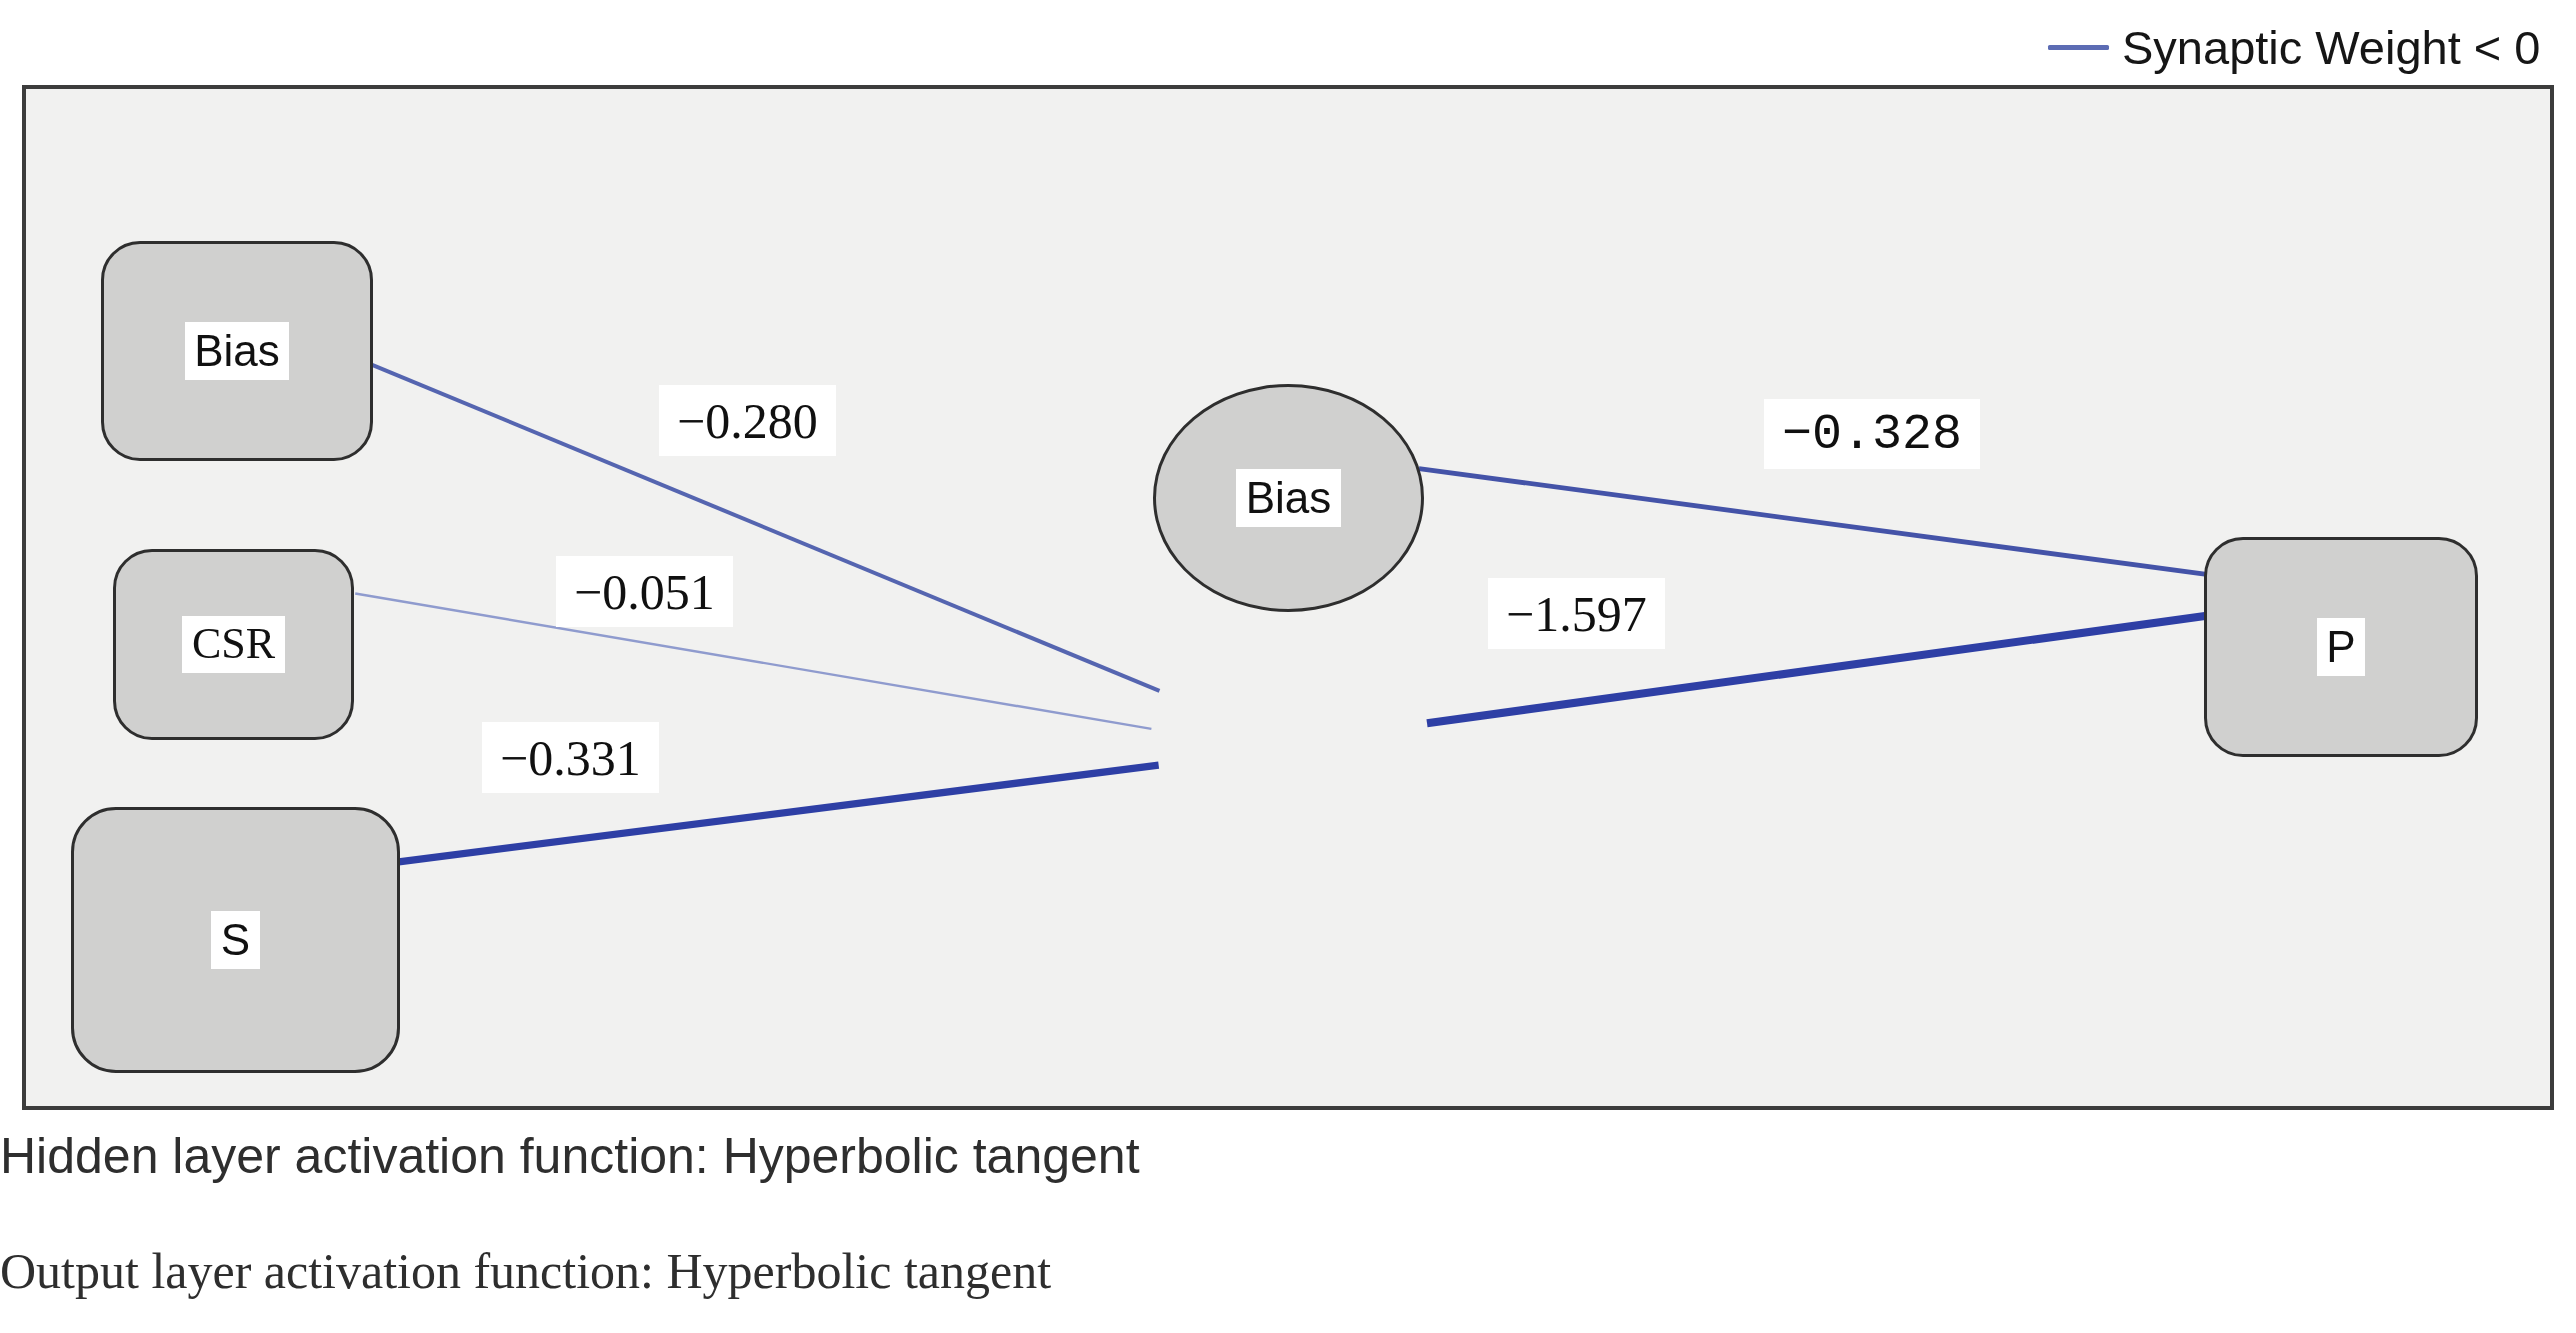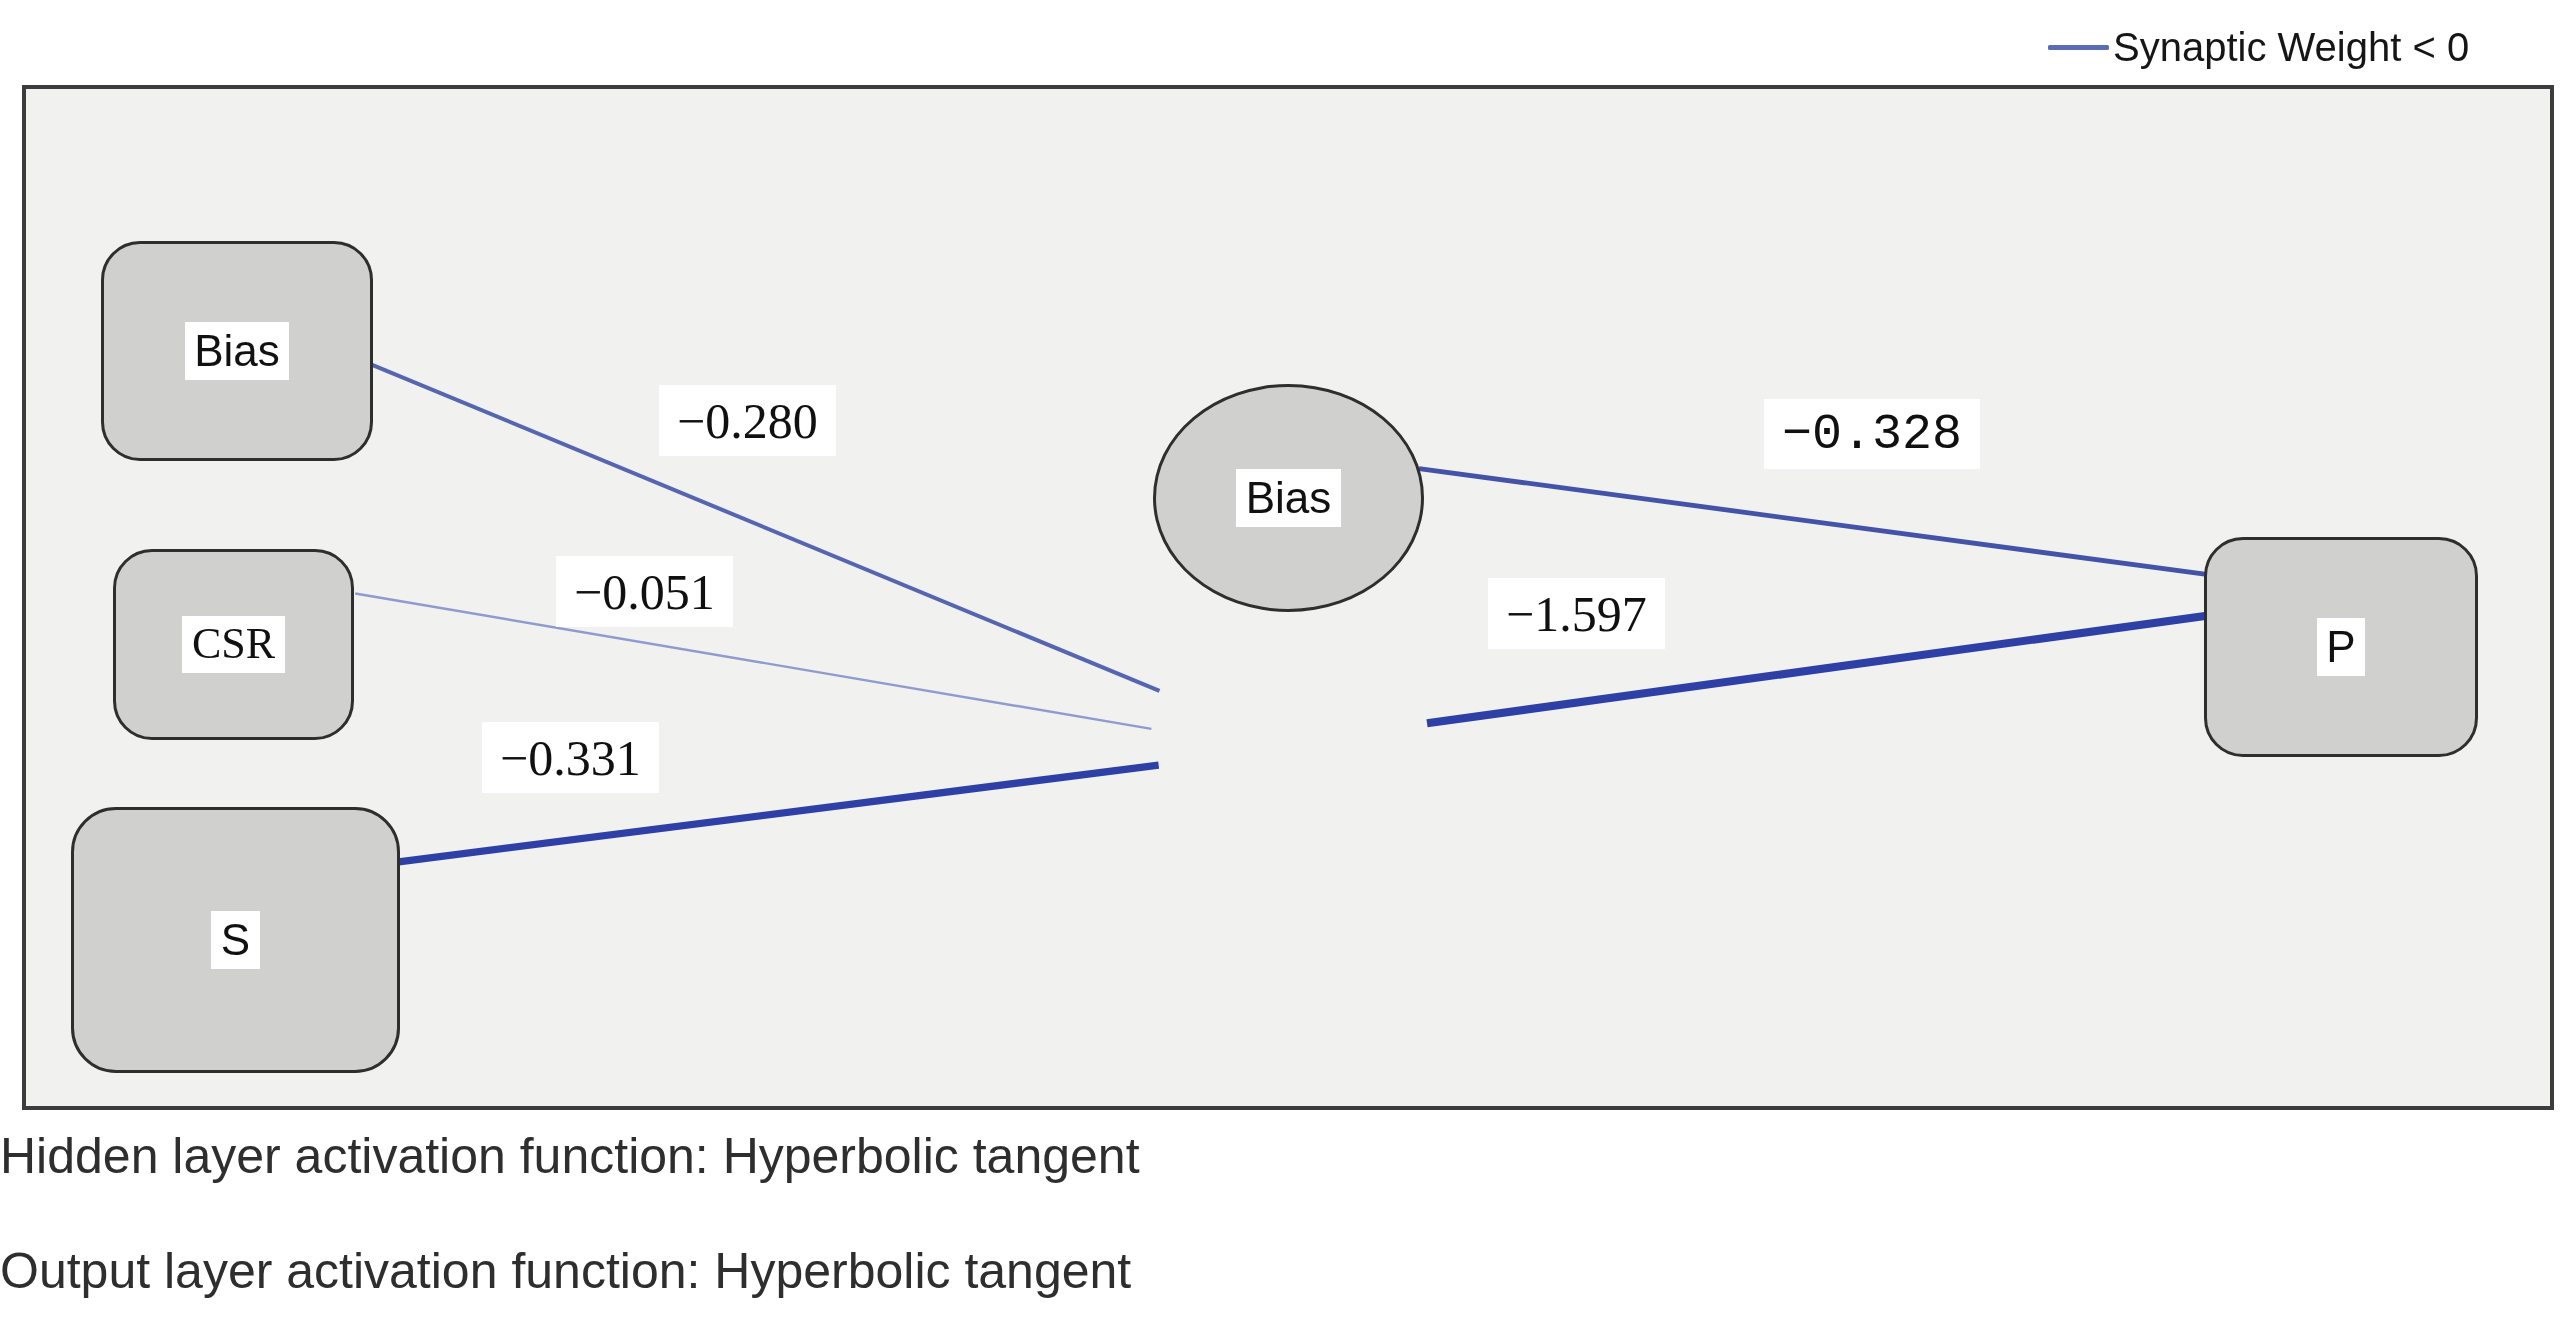--- a/index.html
+++ b/index.html
@@ -13,22 +13,22 @@
   
   .legend{
     position:absolute;top:19.4px;left:2048px;right:0;height:56px;
     display:flex;align-items:center;
   }
   .legend-swatch{
     width:61px;height:5.6px;background:#5c6cb4;border-radius:1.6px;
     flex:0 0 auto;
   }
   .legend-label{
-    margin-left:4px;
-    font-size:40px;color:#161616;letter-spacing:0;
+    margin-left:13px;
+    font-size:47px;color:#161616;letter-spacing:0;
     white-space:nowrap;
   }
   
   .frame{
     position:absolute;left:22px;top:85px;
     width:2524px;height:1017px;
     background:#f1f1f0;
     border:4px solid #3c3c3c;
   }
   .edges{position:absolute;left:0;top:0;width:2524px;height:1017px;}
@@ -69,21 +69,21 @@
   .w-0331{left:456px;top:633px;}
   .w-1597{left:1462px;top:489px;}
   .w-0328{left:1738px;top:310px;font-family:Liberation Mono, monospace;}
   
   .footnote{
     position:absolute;left:0;width:2576px;
     text-align:left;
     font-size:50px;color:#2e2e2e;
   }
   .footnote-1{top:1127px;}
-  .footnote-2{top:1242px;}
+  .footnote-2{top:1242px;font-family:Liberation Serif, serif;}
 </style>
 </head>
 <body>
 
 <div id="canvas">
 
   <div class="legend">
     <div class="legend-swatch"></div>
     <span class="legend-label">Synaptic Weight &lt; 0</span>
   </div>

